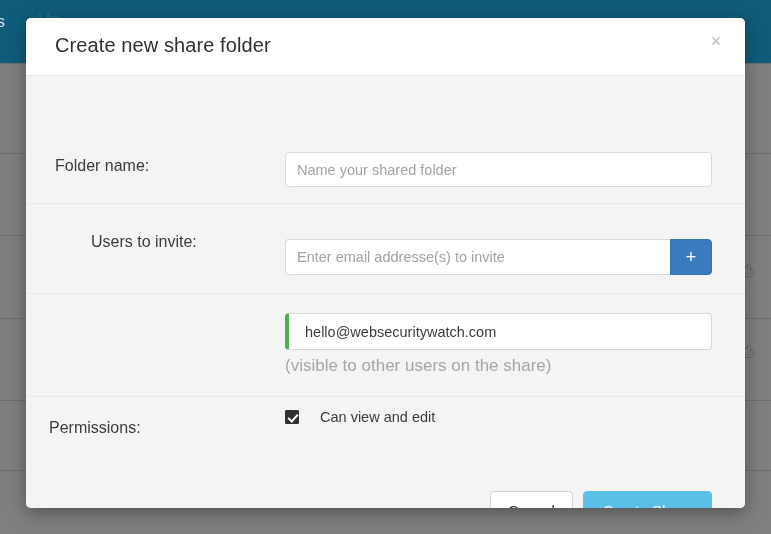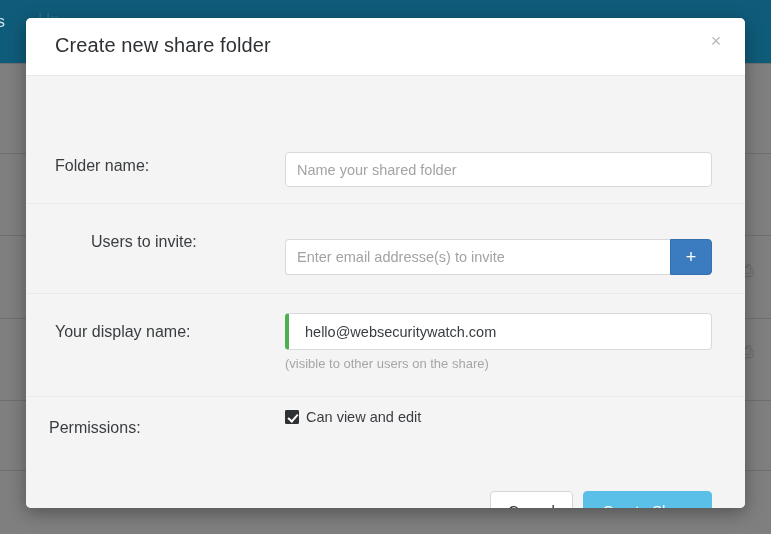--- a/index.html
+++ b/index.html
@@ -182,32 +182,32 @@
     width: 427px;
     height: 37px;
     border-left: 4px solid #4caf50;
     border-radius: 4px;
     padding-left: 16px;
   }
   #display-name-help {
     position: absolute;
     left: 259px;
     top: 280px;
-    font-size: 13px;
+    font-size: 17px;
     color: #a6a6a6;
     white-space: nowrap;
   }
 
   #perm-check-row {
     position: absolute;
     left: 259px;
     top: 333px;
     display: flex;
     align-items: center;
-    gap: 7px;
+    gap: 21px;
   }
   #perm-checkbox {
     width: 14px;
     height: 14px;
     background: #2f3235;
     border: 1px solid #2f3235;
     border-radius: 1px;
     position: relative;
     cursor: pointer;
     flex: 0 0 14px;
@@ -304,21 +304,20 @@
     <div class="divider" style="top:127px;"></div>
 
     <div class="field-label" style="left:29px; top:157px;margin-left:36px;">Users to invite:</div>
     <div id="invite-group">
       <input id="invite-input" class="txt-input" type="text" placeholder="Enter email addresse(s) to invite" style="">
       <button id="invite-add-btn">+</button>
     </div>
 
     <div class="divider" style="top:217px;"></div>
 
-    <div class="field-label" style="left:29px; top:247px;">Your display name:</div>
     <div id="display-name-wrap">
       <input id="display-name-input" class="txt-input" type="text" value="hello@websecuritywatch.com" style="">
     </div>
     <div id="display-name-help">(visible to other users on the share)</div>
 
     <div class="divider" style="top:320px;"></div>
 
     <div class="field-label" style="left:23px; top:343px;">Permissions:</div>
     <div id="perm-check-row">
       <span id="perm-checkbox"></span>

